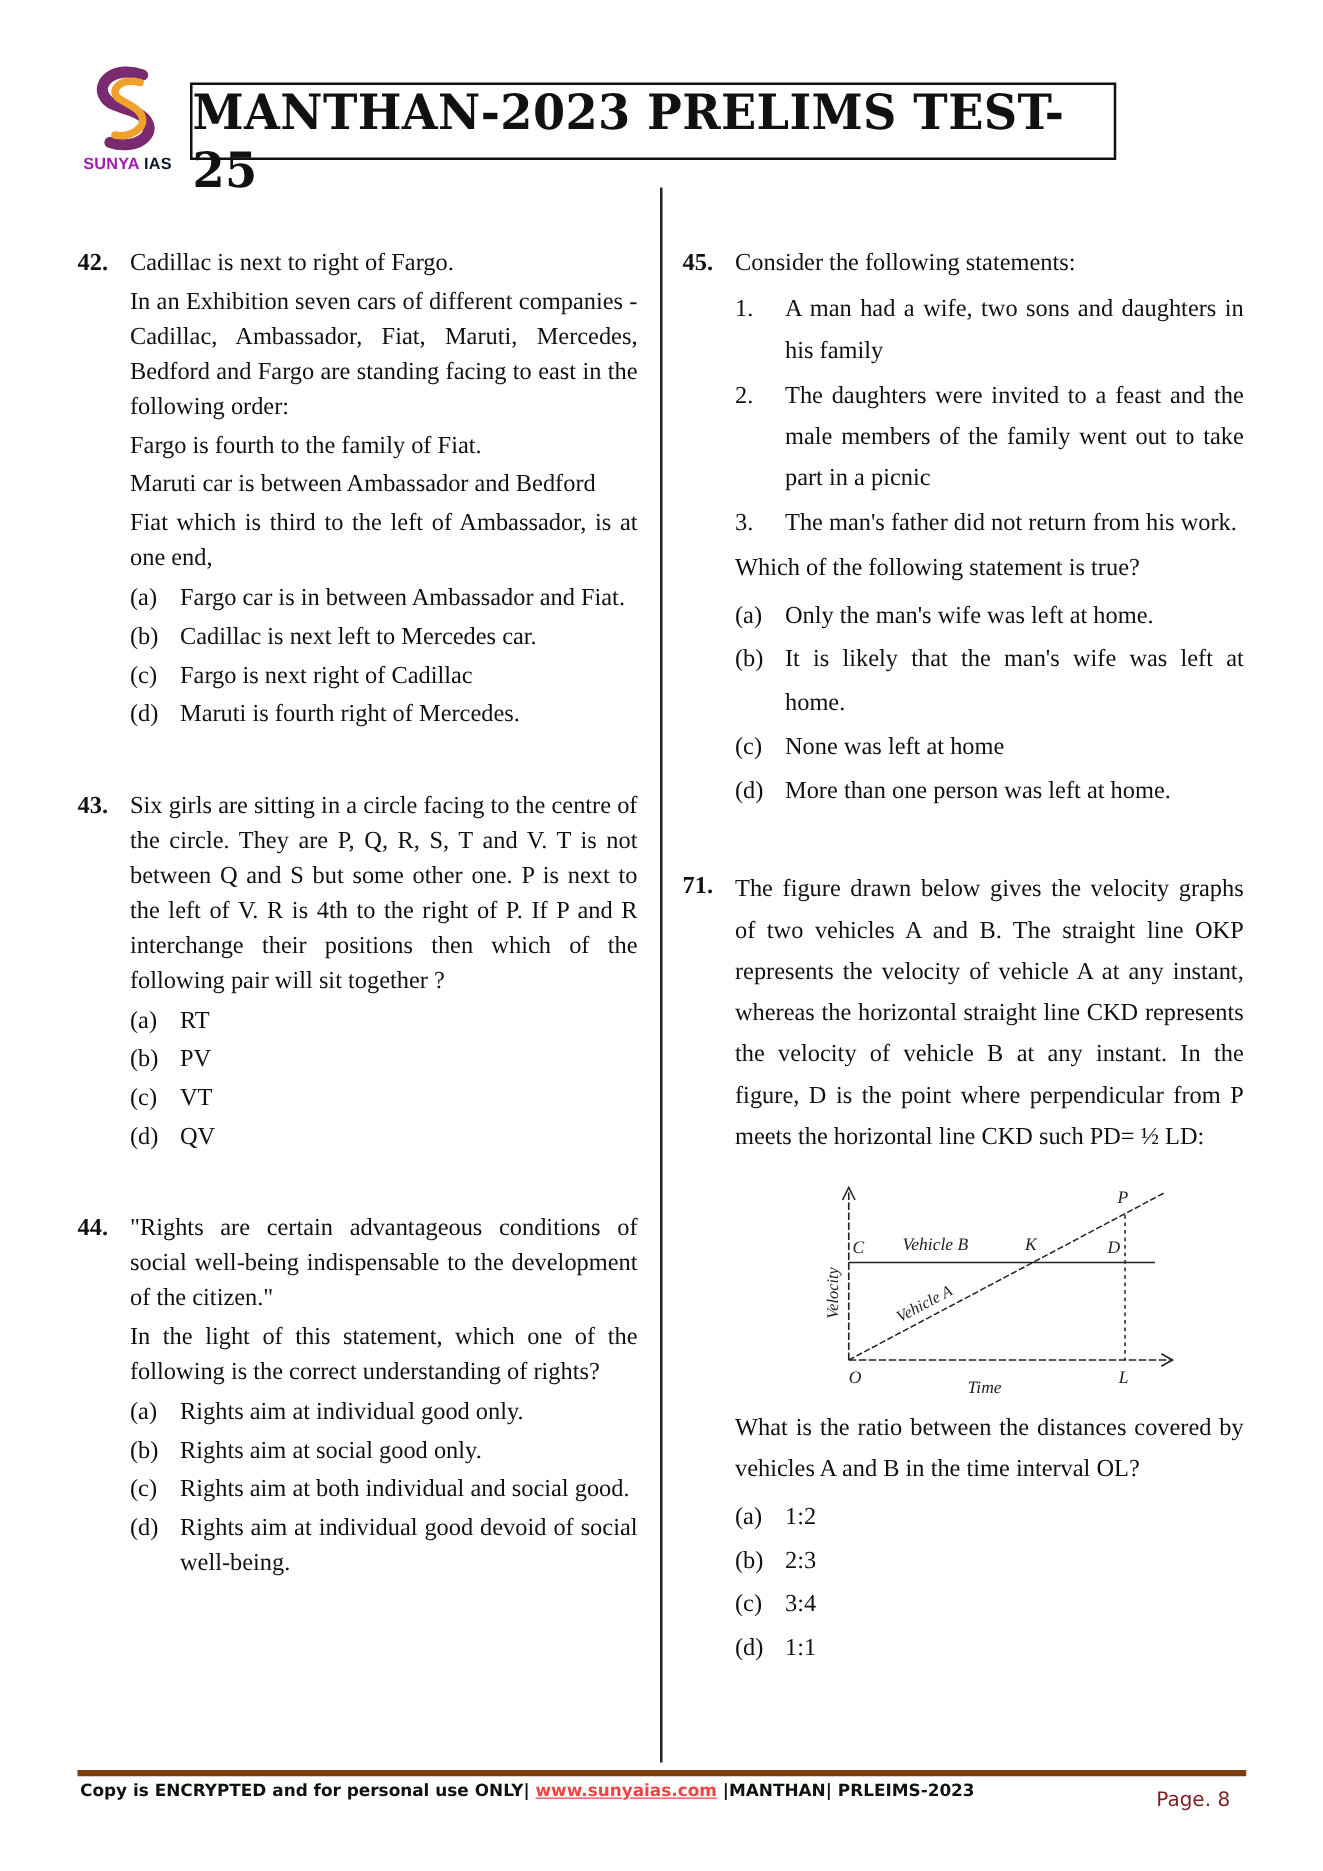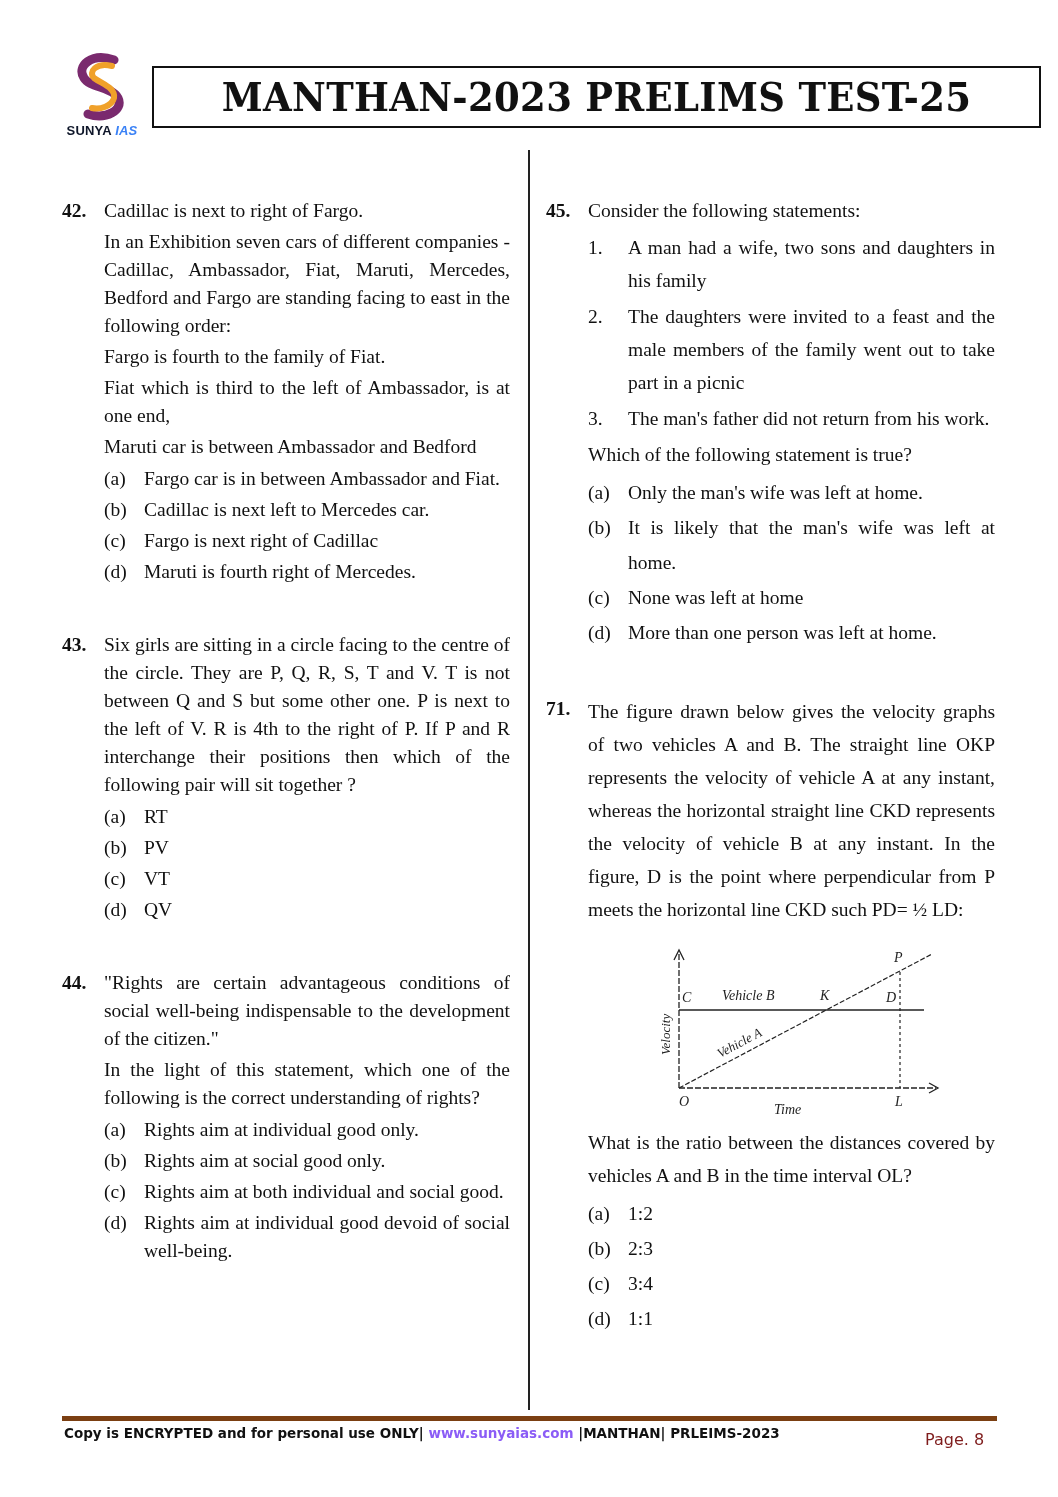--- a/index.html
+++ b/index.html
@@ -2,25 +2,25 @@
 <html><head>
 <meta charset="utf-8">
 <style>
   * { margin: 0; padding: 0; box-sizing: border-box; }
   html, body { width: 1058px; height: 1497px; background: #ffffff; overflow: hidden; }
   body { position: relative; font-family: "Liberation Serif", "DejaVu Serif", serif; color: #111; }
 
   .logo { position: absolute; left: 62px; top: 52px; width: 80px; height: 90px; }
   .logo-text { position: absolute; left: 62px; top: 123px; width: 80px; text-align: center;
     font-family: "Liberation Sans", "DejaVu Sans", sans-serif; font-weight: bold; font-size: 13px; letter-spacing: 0.2px; }
-  .logo-text .sunya { color: #0f172a; }
-  .logo-text .ias { color: #3b82f6; font-style: italic; }
+  .logo-text .sunya { color: #a21caf; }
+  .logo-text .ias { color: #0f172a; }
 
-  .title-box { position: absolute; left: 152px; top: 66px; width: 889px; height: 62px;
-    border: 2.5px solid #111; display: flex; align-items: center; justify-content: center; }
+  .title-box { position: absolute; left: 152px; top: 66px; width: 741px; height: 62px;
+    border: 2.5px solid #111; display: flex; justify-content: center; }
   .title-box span { font-family: "DejaVu Serif", "Liberation Serif", serif; font-weight: bold; font-size: 37px;
     letter-spacing: 0.3px; color: #111; transform: scaleY(1.05); }
 
   .divider { position: absolute; left: 528px; top: 150px; width: 1.5px; height: 1260px; background: #222; }
 
   .col { position: absolute; font-size: 19.5px; line-height: 28px; }
   .col-left { left: 62px; top: 152px; width: 448px; }
   .col-right { left: 546px; top: 152px; width: 449px; }
 
   .q { position: relative; padding-left: 42px; margin-top: 45px; }
@@ -35,21 +35,21 @@
   .q46 .para { line-height: 33px; }
 
   .figure { position: relative; width: 320px; height: 180px; margin: 14px 0 6px 36px; }
   .figure svg { width: 320px; height: 180px; }
   .after-fig { line-height: 34px; }
   .q46 .opt { line-height: 35px; margin-bottom: 0; }
 
   .footer-rule { position: absolute; left: 62px; top: 1416px; width: 935px; height: 5px; background: #7b3f12; }
   .footer-text { position: absolute; left: 64px; top: 1425px; font-family: "DejaVu Sans", "Liberation Sans", sans-serif;
     font-weight: bold; font-size: 13.5px; color: #111; white-space: nowrap; }
-  .footer-text a { color: #8b5cf6; }
+  .footer-text a { color: #ef4444; text-decoration: underline; }
   .page-no { position: absolute; left: 925px; top: 1430px; font-family: "DejaVu Sans", "Liberation Sans", sans-serif;
     font-size: 16px; color: #7f1d1d; }
 </style>
 </head>
 <body>
 
 <div class="logo">
   <svg viewBox="0 0 80 70" width="80" height="70">
     <path d="M52 8 C30 0, 14 14, 22 26 C28 36, 50 34, 56 46 C62 58, 44 68, 26 62" fill="none" stroke="#7a2a6e" stroke-width="9" stroke-linecap="round"></path>
     <path d="M50 14 C34 10, 26 20, 32 26 C40 32, 54 36, 52 46 C50 54, 38 58, 30 56" fill="none" stroke="#f0a12a" stroke-width="6" stroke-linecap="round"></path>
@@ -65,22 +65,22 @@
 
 <div class="divider"></div>
 
 <div class="col col-left">
 
   <div class="q" style="margin-bottom:22px;">
     <span class="qnum">42.</span>
     <p class="para">Cadillac is next to right of Fargo.</p>
     <p class="para">In an Exhibition seven cars of different companies - Cadillac, Ambassador, Fiat, Maruti, Mercedes, Bedford and Fargo are standing facing to east in the following order:</p>
     <p class="para">Fargo is fourth to the family of Fiat.</p>
+    <p class="para">Maruti car is between Ambassador and Bedford</p>
     <p class="para">Fiat which is third to the left of Ambassador, is at one end,</p>
-    <p class="para">Maruti car is between Ambassador and Bedford</p>
     <div class="opts">
       <div class="opt"><span class="lab">(a)</span><span>Fargo car is in between Ambassador and Fiat.</span></div>
       <div class="opt"><span class="lab">(b)</span><span>Cadillac is next left to Mercedes car.</span></div>
       <div class="opt"><span class="lab">(c)</span><span>Fargo is next right of Cadillac</span></div>
       <div class="opt"><span class="lab">(d)</span><span>Maruti is fourth right of Mercedes.</span></div>
     </div>
   </div>
 
   <div class="q" style="margin-bottom:22px;">
     <span class="qnum">43.</span>

